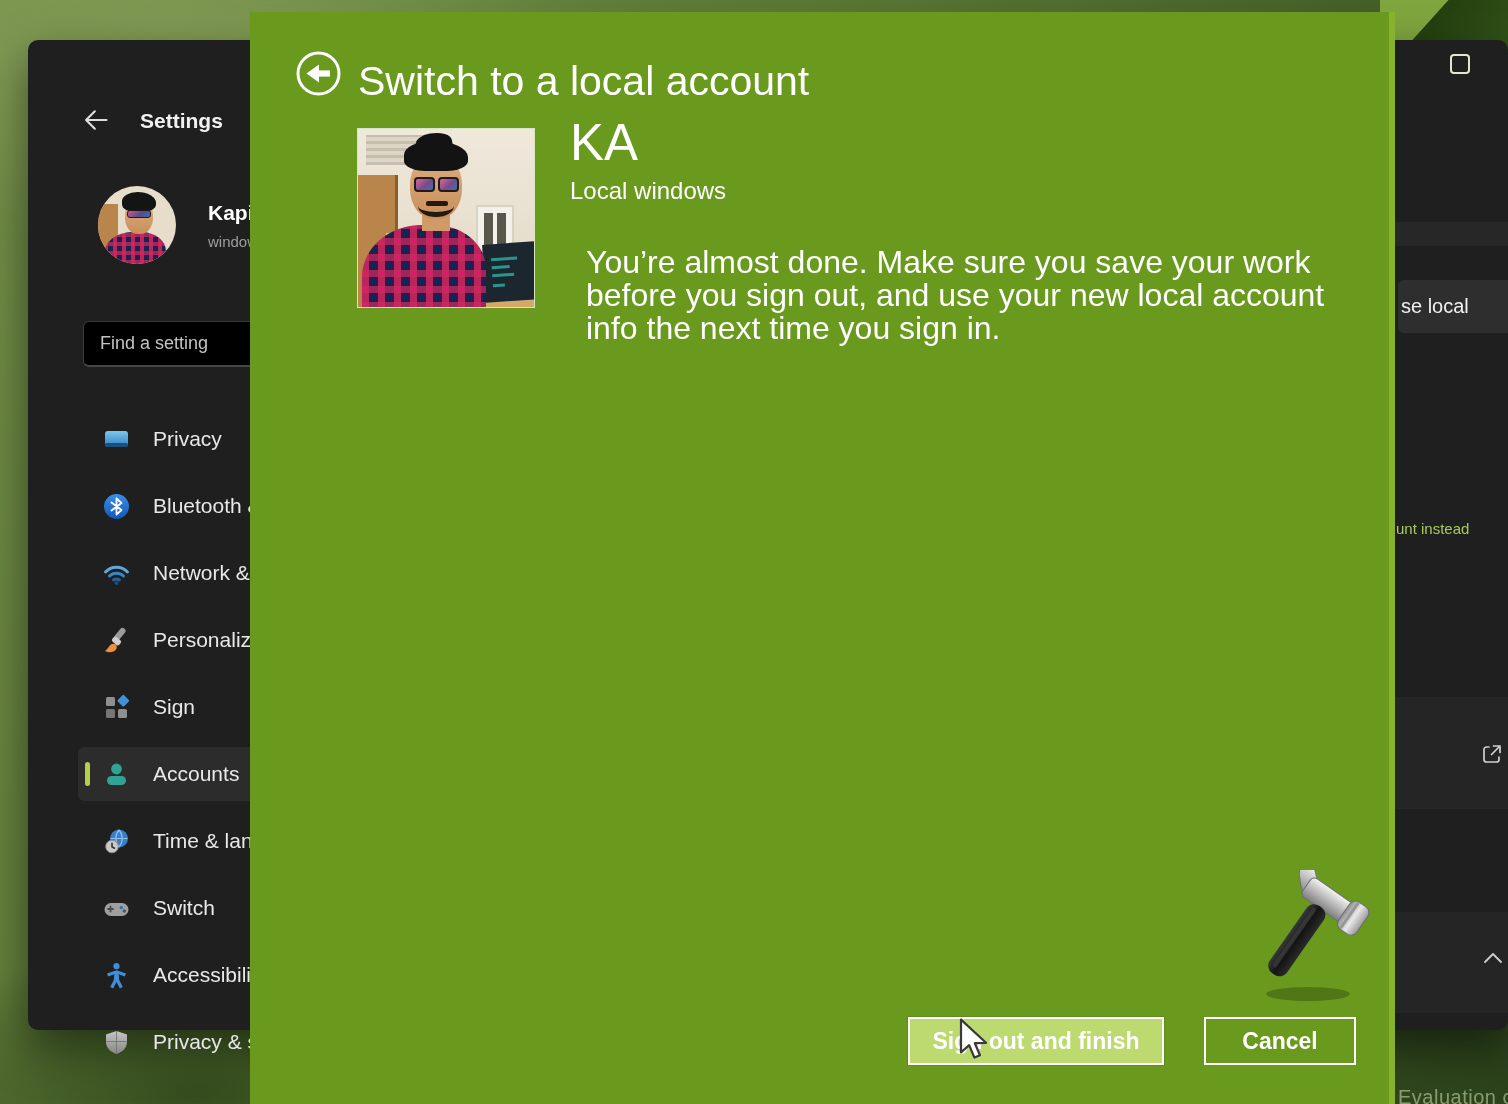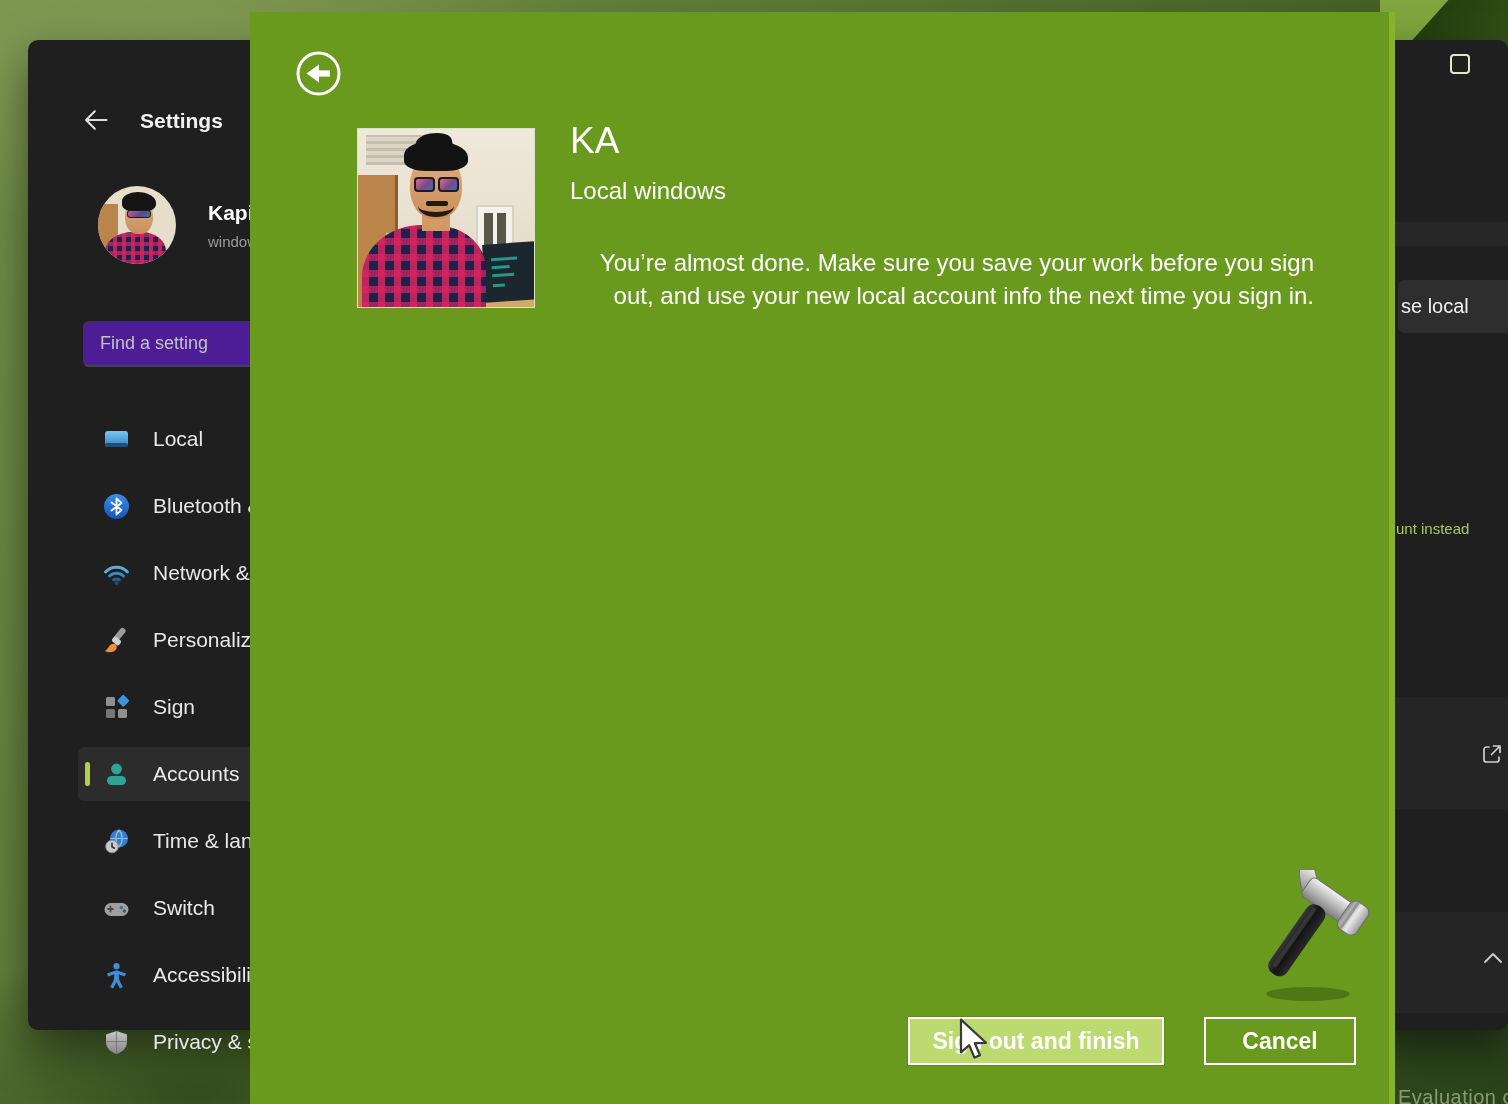--- a/index.html
+++ b/index.html
@@ -38,21 +38,21 @@
   .av-glasses { position:absolute; left:29px; top:24px; width:24px; height:8px;
     background:linear-gradient(135deg,#c85e8e,#5a4a8a 55%,#3f6fa8); border:1px solid #1c1c1c; border-radius:3px; }
   .av-shirt { position:absolute; left:6px; top:46px; width:62px; height:32px; border-radius:45% 40% 0 0 / 70% 60% 0 0;
     background-color:#2d2a52;
     background-image:repeating-linear-gradient(90deg, rgba(214,38,96,.85) 0 4px, transparent 4px 9px),
                      repeating-linear-gradient(0deg, rgba(214,38,96,.65) 0 4px, rgba(26,32,78,.85) 4px 9px); }
   .user-name { position:absolute; left:110px; top:15px; font-size:21px; font-weight:700; color:#ffffff; white-space:nowrap; }
   .user-sub  { position:absolute; left:110px; top:47px; font-size:15px; color:#9e9e9e; white-space:nowrap; }
 
   .search-box { position:absolute; left:55px; top:281px; width:330px; height:46px;
-    background:#4c1d95; border:1px solid #3a3a3a; border-bottom:2px solid #464646; border-radius:6px; }
+    background:#000000; border:1px solid #3a3a3a; border-bottom:2px solid #464646; border-radius:6px; }
   .search-box input { position:absolute; left:16px; top:0; width:290px; height:42px; background:transparent; border:none; outline:none;
     font-family:"Liberation Sans",sans-serif; font-size:18px; color:#c8c8c8; }
   .search-box input::placeholder { color:#c3c3c3; opacity:1; }
 
   .nav { position:absolute; left:50px; top:372px; width:350px; }
   .nav-item { position:relative; height:54px; margin-bottom:13px; display:flex; align-items:center;
     padding-left:25px; gap:23px; border-radius:6px; color:#e8e8e8; font-size:21px; white-space:nowrap; }
   .nav-item.selected { background:#2c2c2c; }
   .nav-item.selected::before { content:""; position:absolute; left:7px; top:15px; width:5px; height:24px;
     border-radius:3px; background:#b3d147; }
@@ -93,23 +93,23 @@
   .ph-face { position:absolute; left:52px; top:26px; width:52px; height:64px; background:linear-gradient(#dcae7c,#c98f5c); border-radius:46%; }
   .ph-hair { position:absolute; left:46px; top:12px; width:64px; height:30px; background:#131313; border-radius:55% 65% 40% 40%; }
   .ph-quiff { position:absolute; left:58px; top:4px; width:36px; height:18px; background:#131313; border-radius:60% 80% 20% 40%; transform:rotate(-10deg); }
   .ph-glasses { position:absolute; left:56px; top:48px; width:46px; height:16px; display:flex; gap:3px; }
   .ph-lens { width:21px; height:15px; border:2px solid #1d1d1d; border-radius:4px;
     background:linear-gradient(135deg,#d86a9a,#7a4a8a 55%,#3f6fa8); }
   .ph-stache { position:absolute; left:68px; top:72px; width:22px; height:5px; background:#241812; border-radius:2px; }
   .ph-beard { position:absolute; left:60px; top:66px; width:36px; height:22px; border-radius:0 0 50% 50%;
     border-bottom:5px solid #241812; }
 
-  .acct-name { position:absolute; left:320px; top:108px; font-size:37px; font-weight:300; color:#ffffff;text-align:right; }
+  .acct-name { position:absolute; left:320px; top:101px; font-size:51px; font-weight:300; color:#ffffff;text-align:right; }
   .acct-type { position:absolute; left:320px; top:165px; font-size:24px; color:#ffffff; }
-  .dlg-msg { position:absolute; left:312px; top:234px; width:752px; font-size:24px; line-height:33px; color:#ffffff;text-align:right; }
+  .dlg-msg { position:absolute; left:336px; top:234px; width:752px; font-size:32px; line-height:33px; color:#ffffff; }
 
   .btn { position:absolute; top:1005px; height:48px; border:2.5px solid #ffffff; display:flex;
     align-items:center; justify-content:center; font-size:23px; font-weight:700; color:#ffffff; cursor:default; }
   .btn-primary { left:658px; width:256px; background:#bdda71; box-shadow:0 0 0 1px rgba(0,0,0,.08); }
   .btn-secondary { left:954px; width:152px; background:transparent; }
 
   .hammer { position:absolute; left:1000px; top:858px; width:140px; height:140px; }
   .cursor { position:absolute; left:958px; top:1018px; width:36px; height:44px; z-index:60; }
 
   svg { display:block; }
@@ -161,21 +161,21 @@
             <defs>
                 <linearGradient id="gSys" x1="0" y1="0" x2="0" y2="1">
               <stop offset="0" stop-color="#7cc7ee"></stop>
                   <stop offset="1" stop-color="#2f7fc2"></stop>
                 </linearGradient>
               </defs>
             <rect x="2" y="5" width="23" height="16" rx="3" fill="url(#gSys)"></rect>
             <rect x="2" y="17" width="23" height="4" rx="2" fill="#1d4f7e"></rect>
           </svg>
         </span>
-        <span>Local</span>
+        <span>Privacy</span>
       </div>
 
       <div class="nav-item">
         <span class="nav-ico">
           <svg width="27" height="27" viewBox="0 0 27 27">
             <defs>
                 <linearGradient id="gBt" x1="0" y1="0" x2="0" y2="1">
               <stop offset="0" stop-color="#3b8ee8"></stop>
                   <stop offset="1" stop-color="#1257b8"></stop>
                 </linearGradient>
@@ -306,20 +306,21 @@
 
   <div id="dialog">
 
     <div class="dlg-back">
       <svg width="47" height="47" viewBox="0 0 47 47">
         <circle cx="23.5" cy="23.5" r="20.5" fill="none" stroke="#ffffff" stroke-width="3"></circle>
         <polygon points="11.5,23.5 24,14.5 24,32.5" fill="#ffffff"></polygon>
         <rect x="22" y="20.4" width="13" height="6.2" fill="#ffffff"></rect>
       </svg>
     </div>
+    <div class="dlg-title">Switch to a local account</div>
 
     <div class="photo">
       <div class="ph-vent"></div>
       <div class="ph-door"></div>
       <div class="ph-frame">
         <div class="ph-slat" style="left:6px;"></div>
         <div class="ph-slat" style="left:19px;"></div>
       </div>
       <div class="ph-desk"></div>
       <div class="ph-monitor">

